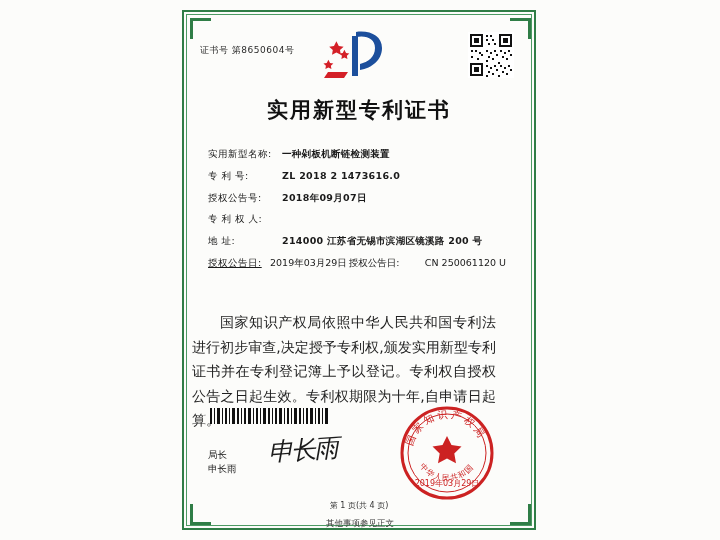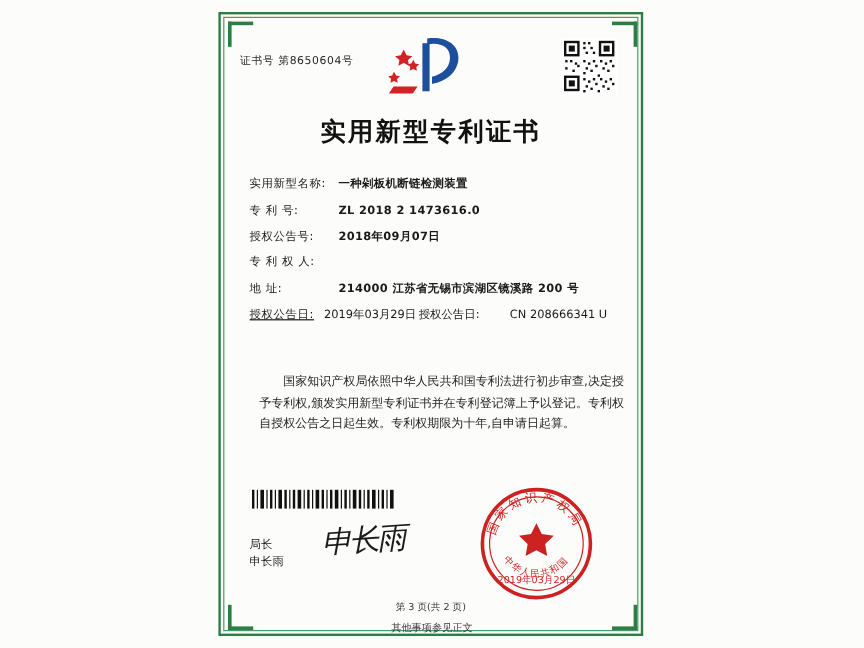--- a/index.html
+++ b/index.html
@@ -132,23 +132,23 @@
     width: 76px;
     flex: 0 0 auto;
   }
   .field-row.split .pair .half-value {
     flex: 1 1 auto;
   }
 
   
   .body-text {
     position: absolute;
-    left: 216px; top: 310px;
+    left: 192px; top: 310px;
     width: 304px;
-    font-size: 10px;
+    font-size: 14px;
     line-height: 1.75;
     color: #1f1f1f;
     text-align: justify;
   }
   .body-text p {
     margin: 0 0 4px 0;
     text-indent: 2em;
   }
 
   
@@ -316,21 +316,21 @@
     </div>
     <div class="field-row">
       <span class="field-label">地 址:</span>
       <span class="field-value">214000 江苏省无锡市滨湖区镜溪路 200 号</span>
     </div>
     <div class="field-row split">
       <span class="field-label">授权公告日:</span>
       <span class="pair">
         <span class="half-value">2019年03月29日</span>
         <span class="half-label">授权公告日:</span>
-        <span class="half-value">CN 208666341 U</span>
+        <span class="half-value">CN 250061120 U</span>
       </span>
     </div>
   </div>
 
   <div class="body-text">
     <p>国家知识产权局依照中华人民共和国专利法进行初步审查,决定授予专利权,颁发实用新型专利证书并在专利登记簿上予以登记。专利权自授权公告之日起生效。专利权期限为十年,自申请日起算。</p>
   </div>
 
   <div class="barcode">
     <svg width="120" height="16" viewBox="0 0 120 16">
@@ -387,17 +387,17 @@
         <textPath href="#sealTop" startOffset="6%">国家知识产权局</textPath>
       </text>
       <path id="sealBottom" d="M 18 55 A 33 33 0 0 0 80 55" fill="none"></path>
       <text font-size="8" fill="#cc2222" font-family="DejaVu Sans, sans-serif" letter-spacing="1">
         <textPath href="#sealBottom" startOffset="10%">中华人民共和国</textPath>
       </text>
       <text x="49" y="82" font-size="8" fill="#cc2222" text-anchor="middle" font-family="DejaVu Sans, sans-serif">2019年03月29日</text>
     </svg>
   </div>
 
-  <div class="page-no">第 3 页(共 2 页)</div>
+  <div class="page-no">第 1 页(共 4 页)</div>
 
   <div class="bottom-note">其他事项参见正文</div>
 
 </div>
 
 </body></html>

